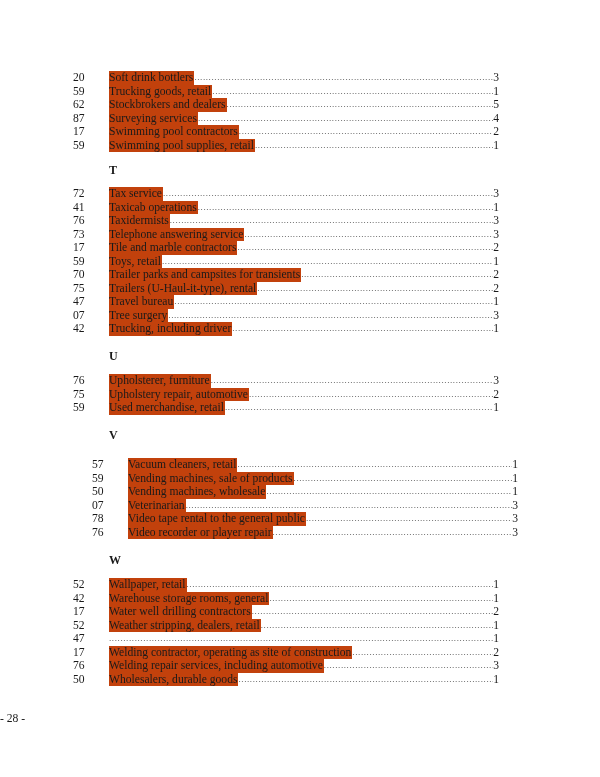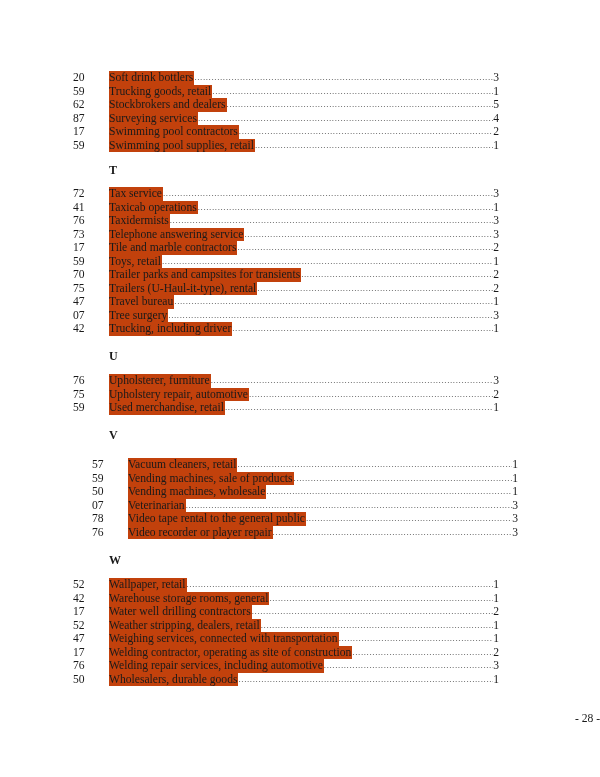--- a/index.html
+++ b/index.html
@@ -20,21 +20,21 @@
     .desc { flex: 0 0 auto; background: #c2410c; padding-right: 1px; }
     .leader {
       flex: 1 1 auto; overflow: hidden; white-space: nowrap; letter-spacing: 0.6px;
       color: #333; font-size: 9px;
     }
     .leader::before {
       content: "..............................................................................................................................................................................................................";
     }
     .num { flex: 0 0 auto; padding-left: 0; }
     .footer {
-      position: absolute; top: 712px; left: 0; width: 600px; text-align: right; font-size: 11.6px;
+      position: absolute; top: 712px; left: 0; width: 600px; text-align: left; font-size: 11.6px;
     }
   </style>
 </head>
 <body>
 
 <div class="page">
 
   <div class="section" style="top:64px;margin-top:7px;">
     <div class="row">
         <span class="code">20</span>
@@ -288,21 +288,20 @@
         <span class="code">52</span>
         <span class="entry">
           <span class="desc">Weather stripping, dealers, retail</span>
           <span class="leader"></span>
           <span class="num">1</span>
         </span>
       </div>
     <div class="row">
         <span class="code">47</span>
         <span class="entry">
-          <span class="desc">Weighing services, connected with transportation</span>
           <span class="leader"></span>
           <span class="num">1</span>
         </span>
       </div>
     <div class="row">
         <span class="code">17</span>
         <span class="entry">
           <span class="desc">Welding contractor, operating as site of construction</span>
           <span class="leader"></span>
           <span class="num">2</span>

